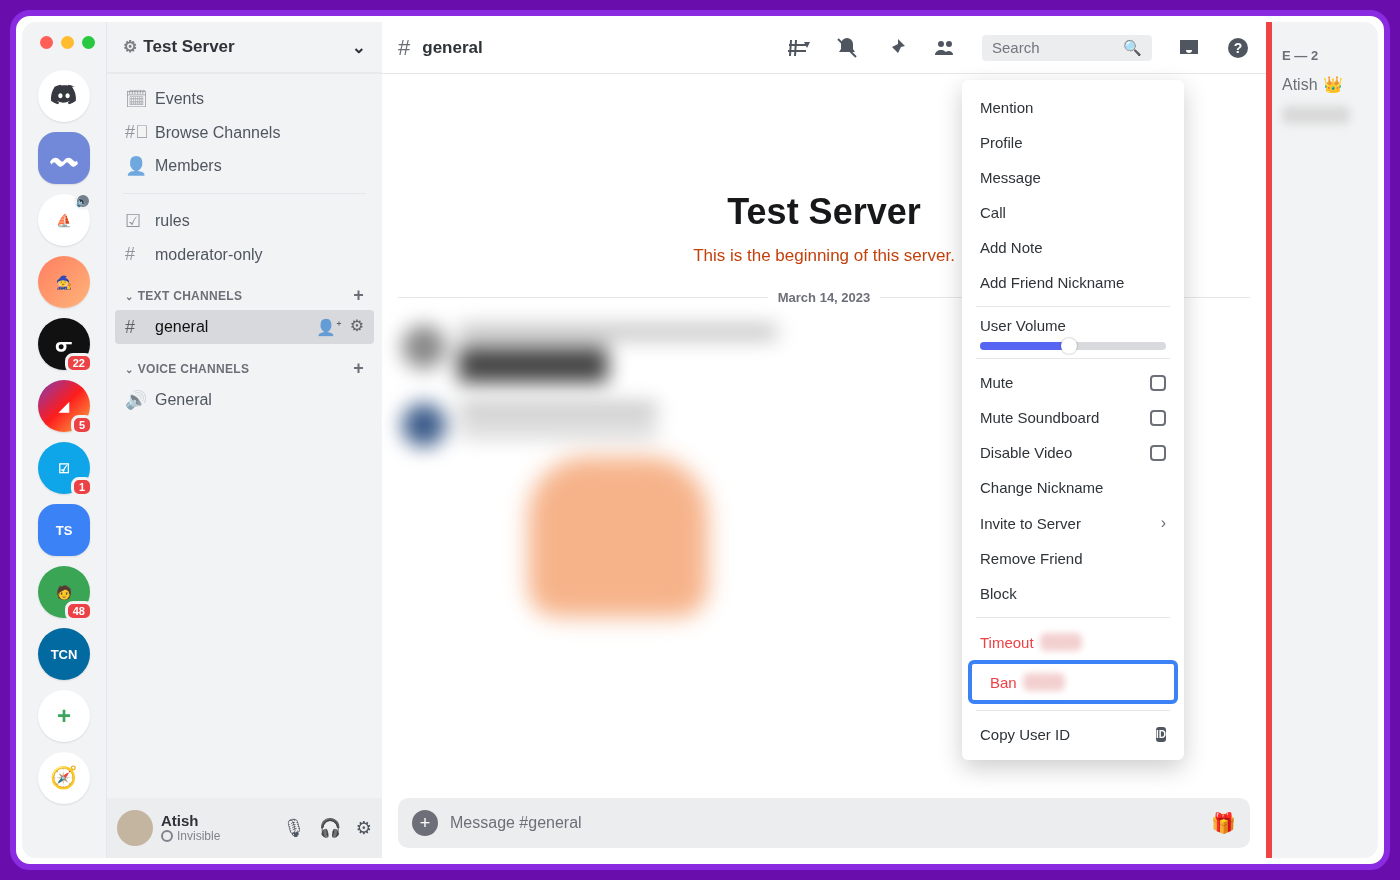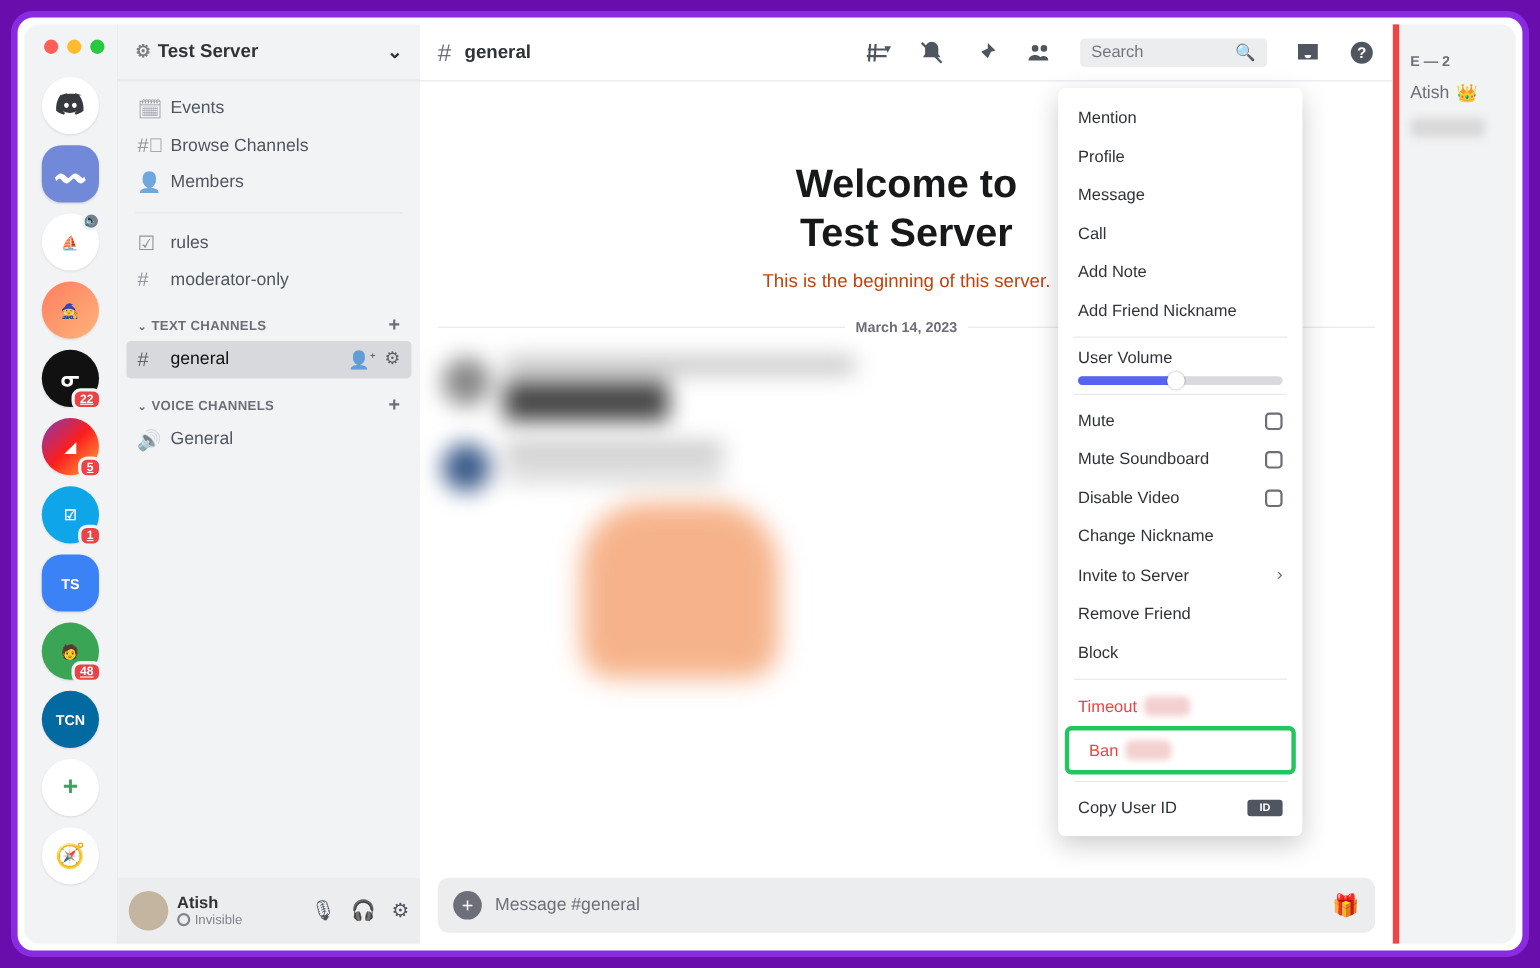--- a/index.html
+++ b/index.html
@@ -16,21 +16,21 @@
 .srv.home { background:#fff; color:#36393f; }
 .srv.sel { background:#7289da; border-radius:18px; }
 .srv.ts { background:#3b82f6; border-radius:18px; }
 .srv.a2{background:#fff;}
 .srv.a3{background:linear-gradient(135deg,#ff7e5f,#feb47b);}
 .srv.a4{background:#111;color:#fff;}
 .srv.a5{background:linear-gradient(135deg,#833ab4,#fd1d1d,#fcb045);}
 .srv.a6{background:#0ea5e9;}
 .srv.a7{background:#3aa655;}
 .srv.a8{background:#0369a1;}
-.badge { position:absolute; bottom:-3px; right:-3px; background:#ed4245; color:#fff; font-size:11px; font-weight:700; padding:1px 5px; border-radius:8px; border:3px solid #f2f3f5; min-width:8px; text-align:left;text-decoration:underline;}
+.badge { position:absolute; bottom:-3px; right:-3px; background:#ed4245; color:#fff; font-size:11px; font-weight:700; padding:1px 5px; border-radius:8px; border:3px solid #f2f3f5; min-width:8px; text-align:left;}
 .srv.plus { background:#fff; color:#3ba55d; font-size:24px; }
 .srv.compass { background:#fff; color:#3ba55d; font-size:22px;}
 .snd-badge { position:absolute; top:-2px; right:-2px; background:#747f8d; color:#fff; width:18px; height:18px; border-radius:50%; display:flex; align-items:center; justify-content:center; font-size:10px; border:3px solid #f2f3f5;}
 
 .channel-col { width:276px; background:#f2f3f5; border-left:1px solid #e5e7eb; display:flex; flex-direction:column; }
 .server-header { height:52px; display:flex; align-items:center; padding:0 16px; font-weight:700; font-size:17px; color:#2e3338; justify-content:space-between; border-bottom:2px solid rgba(0,0,0,0.04);}
 .server-header .gear{font-size:16px; margin-right:6px; opacity:0.6;}
 .chlist { padding:8px 8px; overflow:auto; }
 .chitem { display:flex; align-items:center; gap:10px; padding:6px 10px; font-size:16px; color:#4f5660; border-radius:4px; }
 .chitem .ic { width:20px; font-size:18px; opacity:0.6; }
@@ -80,22 +80,22 @@
 .cm-sep{height:1px;background:#e5e7eb;margin:6px 14px;}
 .cm-vol{padding:4px 18px 2px;}
 .cm-vol .lbl{font-size:15px;color:#2e3338;margin-bottom:8px;}
 .slider{height:8px;border-radius:4px;background:#d8dadd;position:relative;}
 .slider .fill{position:absolute;left:0;top:0;bottom:0;border-radius:4px;background:#5865f2;}
 .slider .thumb{position:absolute;top:-4px;width:16px;height:16px;border-radius:50%;background:#fff;box-shadow:0 0 2px rgba(0,0,0,0.4);}
 .cbx{width:16px;height:16px;border:2px solid #6d6f78;border-radius:4px;}
 .chev{font-size:16px;color:#6d6f78;}
 .cm-danger{color:#ed4245;}
 .cm-blur-pill{width:42px;height:18px;background:#f3d0d0;border-radius:6px;margin-left:6px;filter:blur(3px);}
-.idpill{background:#4f5660;color:#fff;font-size:10px;font-weight:700;padding:2px 11px;border-radius:3px;}
-.ban-highlight{border:4px solid #22c55e;border-radius:6px;margin:0 6px;}
+.idpill{background:#4f5660;color:#fff;font-size:10px;font-weight:700;padding:2px 0;border-radius:3px;}
+.ban-highlight{border:4px solid #3b82f6;border-radius:6px;margin:0 6px;}
 
 .ticon{display:inline-flex;align-items:center;justify-content:center;color:#4f5660;}
 .crown{color:#f0b232;}
 </style>
 </head>
 <body>
 
 <div class="frame">
 <div class="window">
 
@@ -246,21 +246,21 @@
               <svg viewBox="0 0 24 24">
                 <circle cx="12" cy="12" r="10" fill="currentColor"></circle>
                 <text x="12" y="17" text-anchor="middle" fill="#fff" font-size="14" font-weight="700">?</text>
               </svg>
             </span>
     </div>
   </div>
 
   <div class="content">
     <div class="welcome">
-      <h1><span>Welcome to</span><br><span>Test Server</span></h1>
+      <h1><br><span>Test Server</span></h1>
       <p>This is the beginning of this server.</p>
     </div>
     <div class="date-div">
             <div class="line"></div>
             <div class="lbl">March 14, 2023</div>
             <div class="line"></div>
           </div>
 
     <div class="blurmsg">
       <div class="bm-av"></div>

